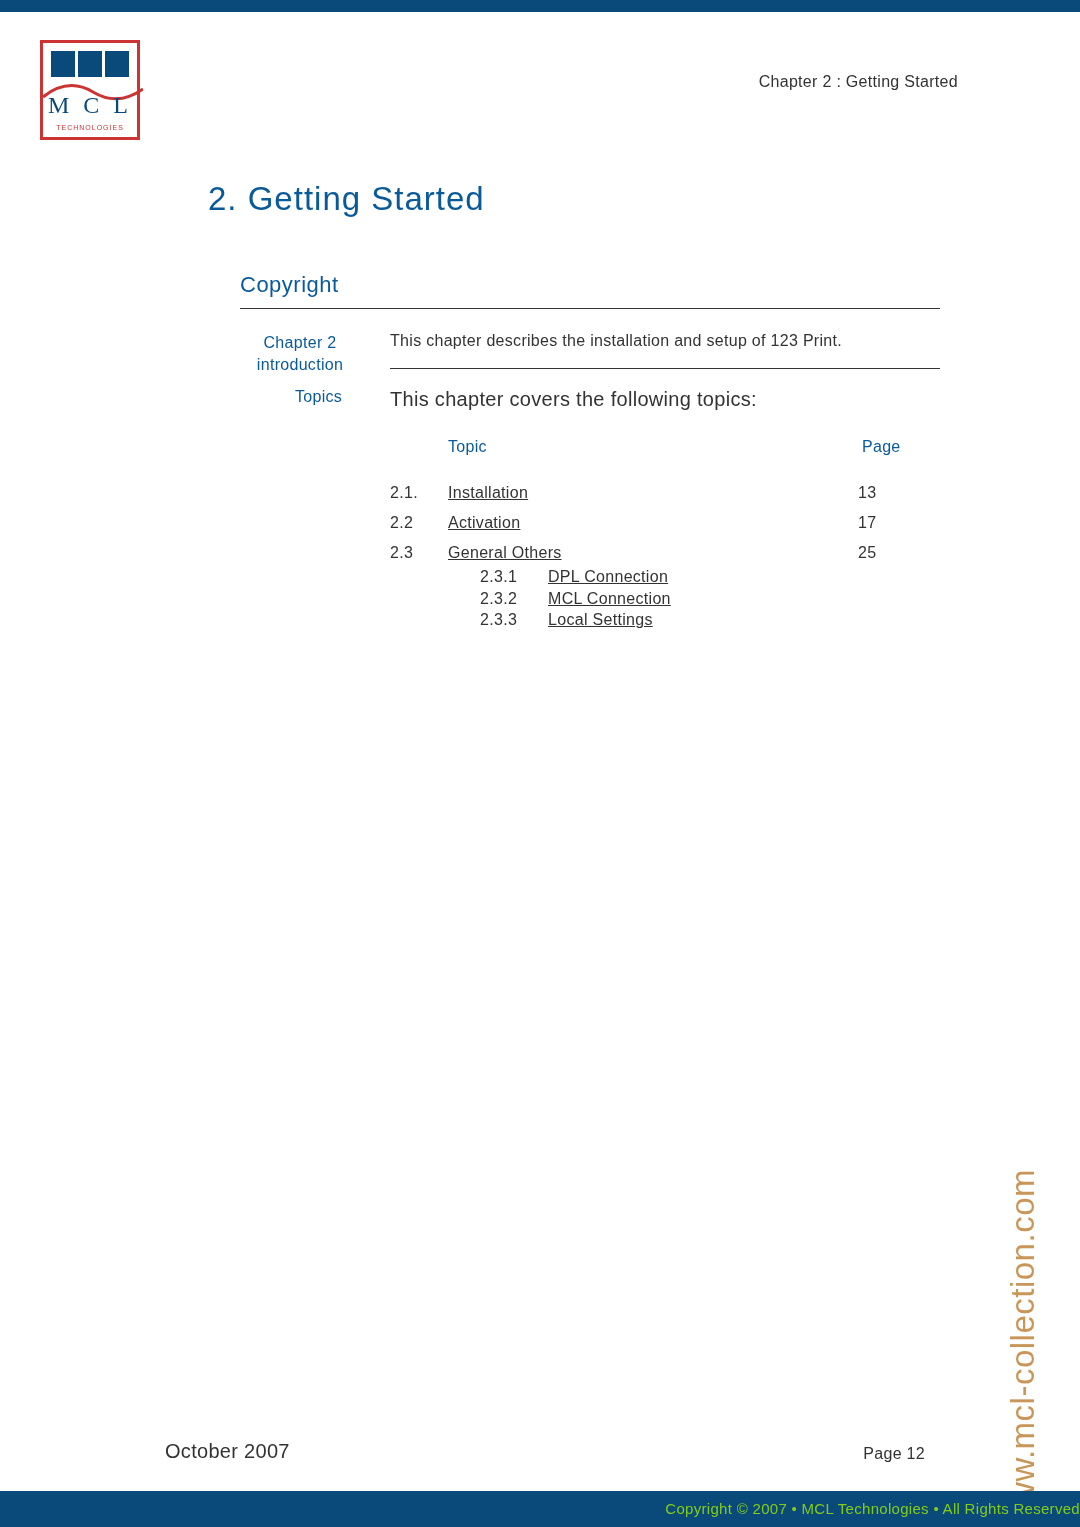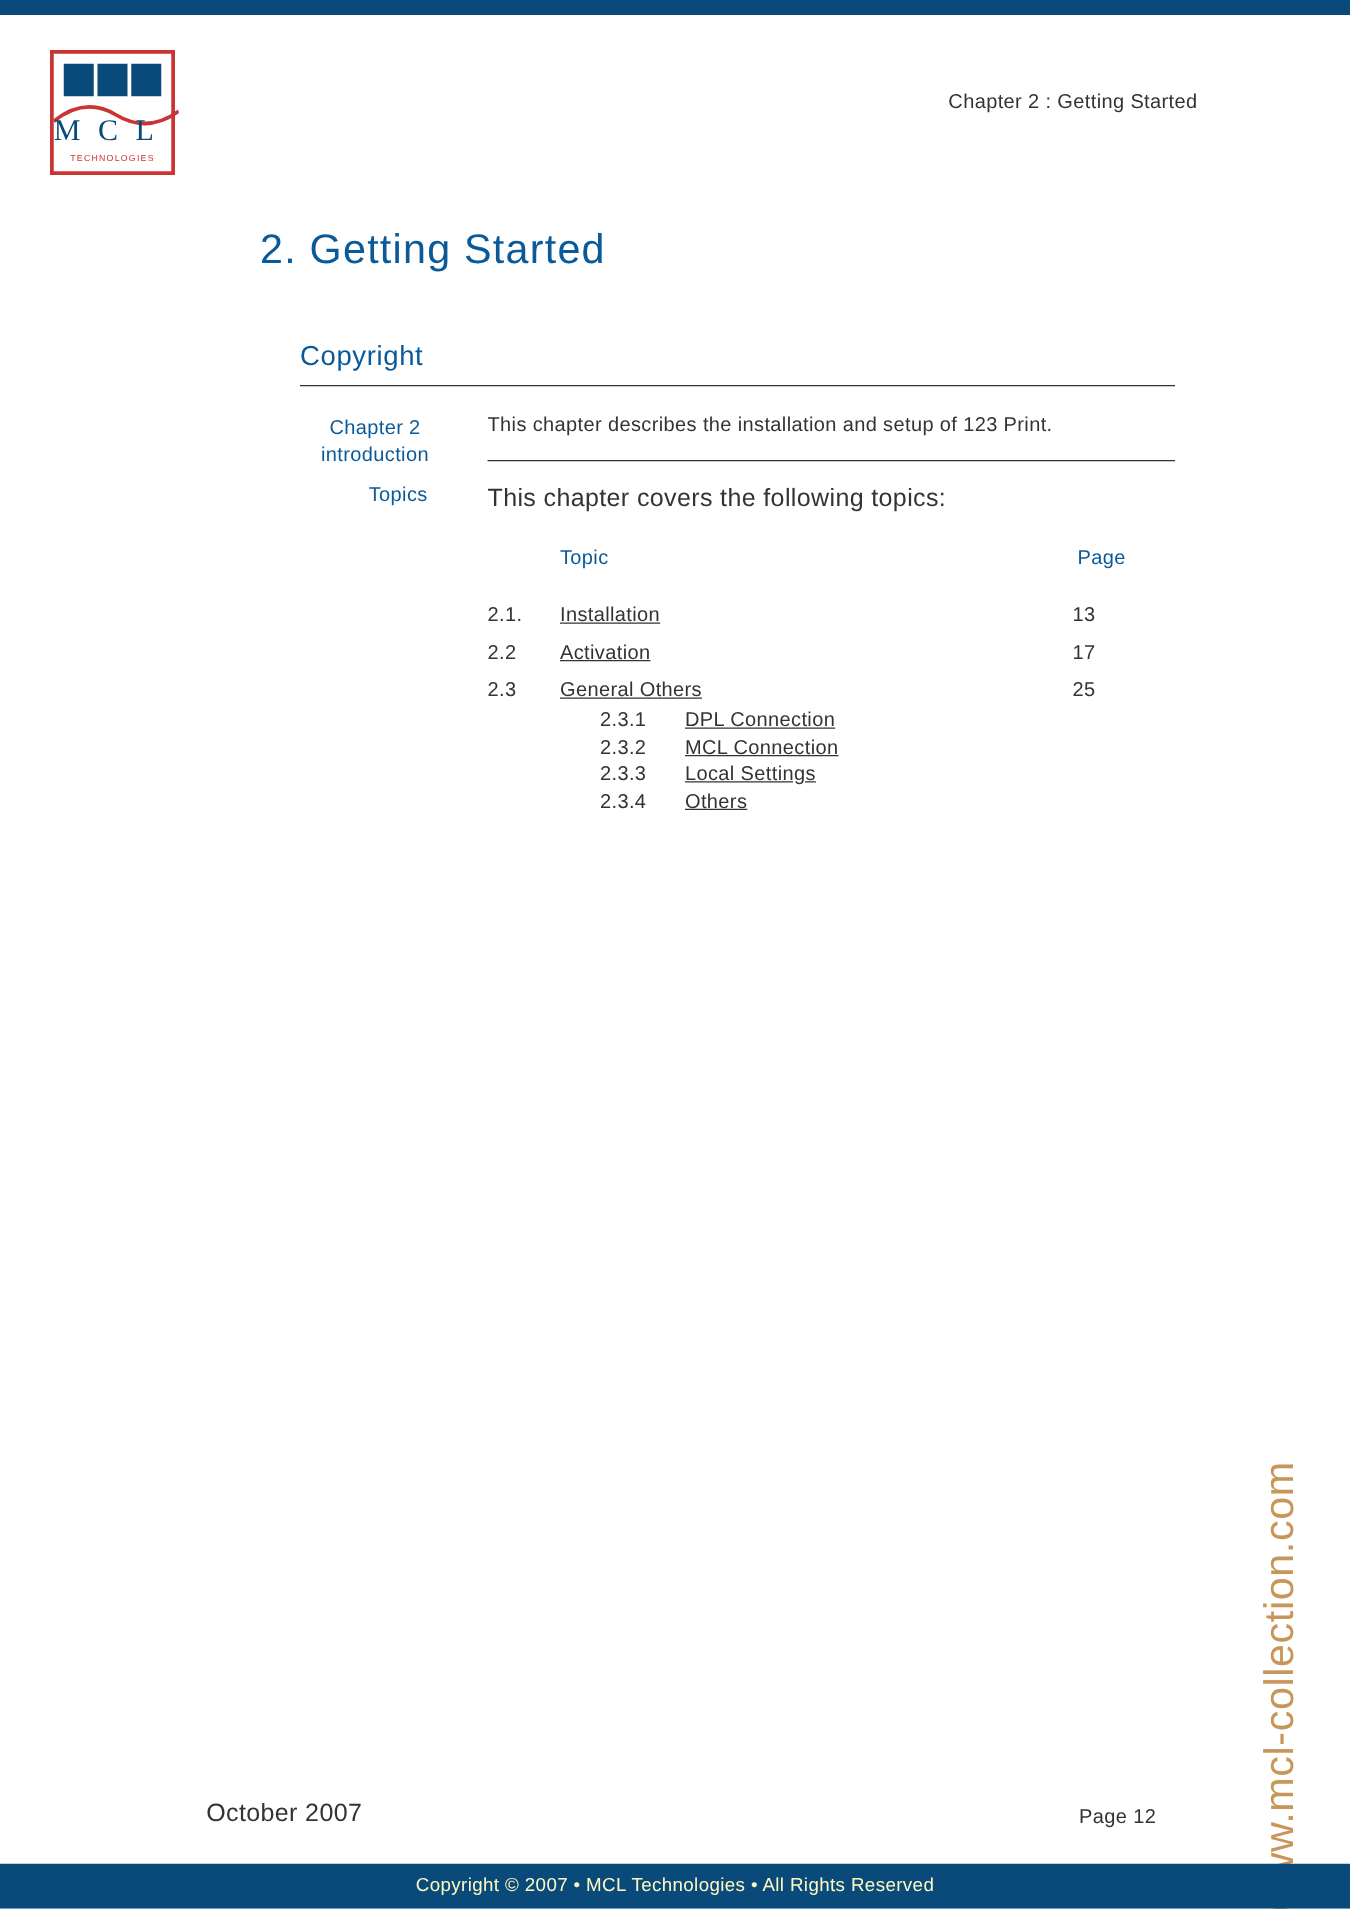--- a/index.html
+++ b/index.html
@@ -1,21 +1,21 @@
 <!DOCTYPE html>
 <html><head>
 <meta charset="utf-8">
 <style>
 html,body{margin:0;padding:0;width:1080px;height:1527px;font-family:Verdana,Geneva,sans-serif;font-size:17px;color:#333;background:#fff;position:relative;letter-spacing:.3px}
 .top-bar{position:absolute;top:0;left:0;right:0;height:12px;background:#0a4a7a}
 .logo{position:absolute;top:40px;left:40px;width:100px;height:100px;border:3px solid #c33;background:#fff;box-sizing:border-box}
 .logo-squares{position:absolute;top:8px;left:8px;right:8px;height:26px;display:flex;gap:3px}
 .logo-squares div{flex:1;background:#0a4a7a}
 .logo-wave{position:absolute;top:34px;left:0;right:0;height:30px}
-.logo-text{position:absolute;bottom:18px;left:0;right:0;text-align:left;font-family:Georgia,serif;font-size:24px;letter-spacing:4px;color:#0a4a7a}
+.logo-text{position:absolute;bottom:18px;left:0;right:0;text-align:center;font-family:Georgia,serif;font-size:24px;letter-spacing:4px;color:#0a4a7a}
 .logo-sub{position:absolute;bottom:6px;left:0;right:0;text-align:center;font-size:7px;letter-spacing:1px;color:#c33}
 .header-label{position:absolute;top:73px;right:122px;font-size:16px;color:#333}
 .chapter-title{position:absolute;top:180px;left:208px;font-size:33px;color:#0a5a9a;letter-spacing:1px}
 .overview{position:absolute;top:272px;left:240px;font-size:22px;color:#0a5a9a;letter-spacing:.5px}
 .hr1{position:absolute;top:308px;left:240px;width:700px;border-top:1px solid #333}
 .intro-label{position:absolute;top:332px;left:240px;width:120px;text-align:center;color:#0a5a9a;font-size:16px;line-height:1.35}
 .intro-text{position:absolute;top:332px;left:390px;font-size:16px}
 .hr2{position:absolute;top:368px;left:390px;width:550px;border-top:1px solid #333}
 .topics-label{position:absolute;top:388px;left:295px;color:#0a5a9a;font-size:16px}
 .topics-text{position:absolute;top:388px;left:390px;font-size:20px}
@@ -26,21 +26,21 @@
 .toc-num{width:58px}
 .toc-link{width:410px}
 .toc-link a,.sub-link a{color:#333;}
 .toc-page{width:60px}
 .sub{margin-left:90px;margin-top:-8px}
 .sub-row{display:flex;line-height:1.35}
 .sub-num{width:68px}
 .vert-url{position:absolute;right:38px;bottom:358px;transform:rotate(-90deg);transform-origin:right bottom;font-size:33px;color:#c9965a;letter-spacing:.5px;white-space:nowrap}
 .footer-date{position:absolute;bottom:64px;left:165px;font-size:20px}
 .footer-page{position:absolute;bottom:64px;right:155px;font-size:16px}
-.bottom-bar{position:absolute;bottom:0;left:0;right:0;height:36px;background:#0a4a7a;color:#fef9c3;font-size:15px;text-align:center;line-height:36px}
+.bottom-bar{position:absolute;bottom:0;left:0;right:0;height:36px;background:#0a4a7a;color:#84cc16;font-size:15px;text-align:right;line-height:36px}
 </style>
 </head>
 <body>
 
 <div class="top-bar"></div>
 
 <div class="logo">
   <div class="logo-squares">
       <div></div>
       <div></div>
@@ -91,24 +91,20 @@
         <div class="sub-link"><a href="#">DPL Connection</a></div>
       </div>
       <div class="sub-row">
         <div class="sub-num">2.3.2</div>
         <div class="sub-link"><a href="#">MCL Connection</a></div>
       </div>
       <div class="sub-row">
         <div class="sub-num">2.3.3</div>
         <div class="sub-link"><a href="#">Local Settings</a></div>
       </div>
-      <div class="sub-row">
-        <div class="sub-num">2.3.4</div>
-        <div class="sub-link"><a href="#">Others</a></div>
-      </div>
     </div>
   </div>
 
 <div class="vert-url"><span>www.mcl-collection.com</span></div>
 
 <div class="footer-date">October 2007</div>
 <div class="footer-page">Page 12</div>
 <div class="bottom-bar">Copyright © 2007 • MCL Technologies • All Rights Reserved</div>
 
 </body></html>

